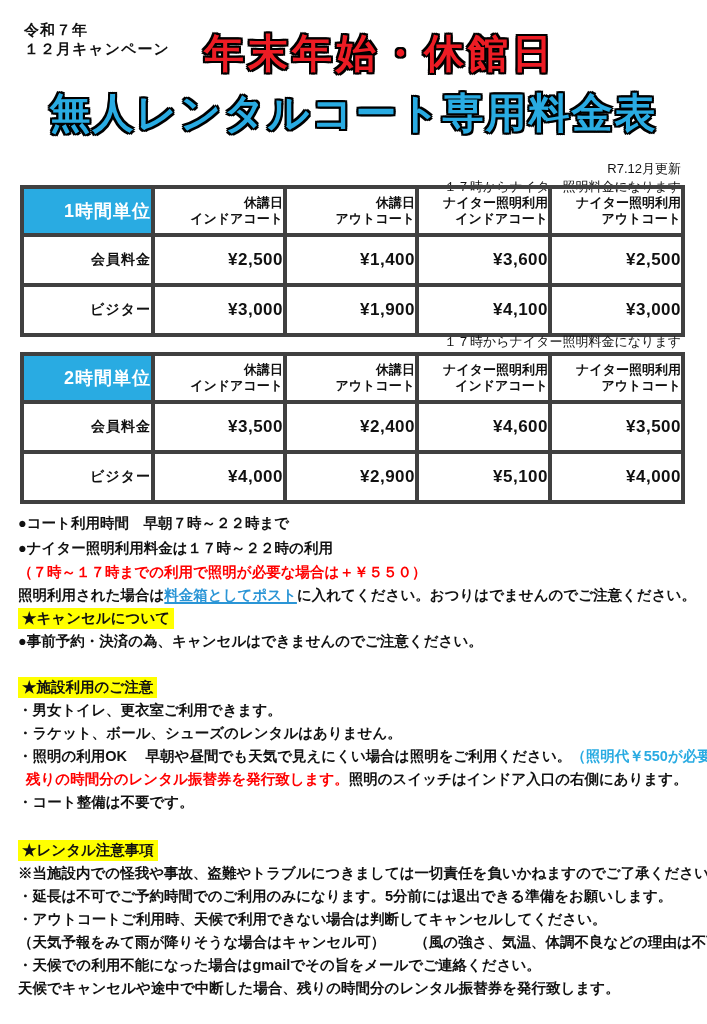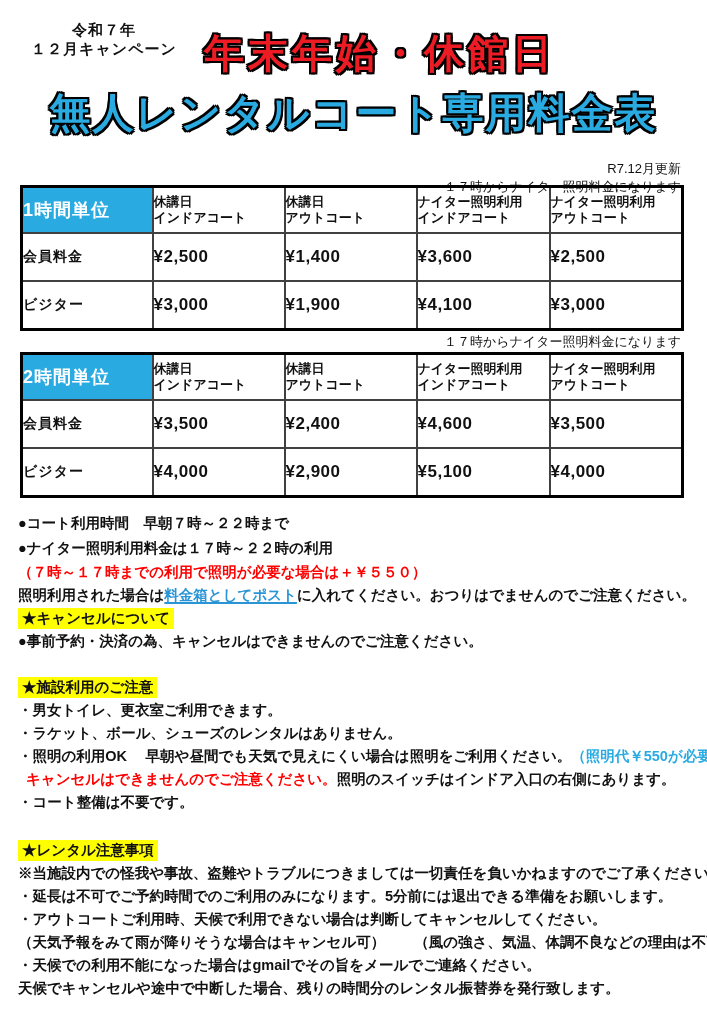--- a/index.html
+++ b/index.html
@@ -5,21 +5,21 @@
   html,body { margin:0; padding:0; }
   body {
     width:707px; height:1024px; position:relative;
     background:#ffffff; overflow:hidden;
     font-family:"Liberation Sans", sans-serif;
     color:#111;
   }
   
   .campaign {
     position:absolute; top:20px; left:24px; width:160px;
-    text-align:center; font-weight:bold; font-size:15px; line-height:19px;
+    text-align:left; font-weight:bold; font-size:15px; line-height:19px;
     letter-spacing:1px;
   }
   .title-red {
     position:absolute; top:26px; left:160px; width:440px;
     text-align:center; font-size:40px; font-weight:900; letter-spacing:4px;
     color:#ed1c24; white-space:nowrap;
     text-shadow:-2px -2px 0 #000, 2px -2px 0 #000, -2px 2px 0 #000, 2px 2px 0 #000,
                 -2px 0 0 #000, 2px 0 0 #000, 0 -2px 0 #000, 0 2px 0 #000;
   }
   .title-blue {
@@ -42,21 +42,21 @@
   }
   
   table.price {
     position:absolute; left:20px; width:661px;
     border-collapse:collapse; table-layout:fixed;
     border:3px solid #000;
   }
   #table-1h { top:185px; }
   #table-2h { top:352px; }
   table.price th, table.price td {
-    border:2px solid #404040; text-align:left; vertical-align:middle;
+    border:4px solid #404040; text-align:right; vertical-align:middle;
     padding:0;
   }
   th.unit {
     background:#29abe2; color:#fff; font-size:18px; font-weight:bold;
     height:44px; letter-spacing:1px;
   }
   th.colhead { font-size:13px; font-weight:bold; line-height:16px; height:44px; }
   td.rowlabel { font-size:14px; font-weight:bold; height:46px; letter-spacing:1px; }
   td.price-cell { font-size:17px; font-weight:bold; height:46px; letter-spacing:0.5px; }
   
@@ -200,21 +200,21 @@
 <div class="notes" id="notes-facility">
   <div class="line">
     <span class="hl">★施設利用のご注意</span>
   </div>
   <div class="line">・男女トイレ、更衣室ご利用できます。</div>
   <div class="line">・ラケット、ボール、シューズのレンタルはありません。</div>
   <div class="line">
     <span>・照明の利用OK　 早朝や昼間でも天気で見えにくい場合は照明をご利用ください。</span><span class="blue-text">（照明代￥550が必要です。）</span>
   </div>
   <div class="line indent">
-    <span class="red-text">キャンセルはできませんのでご注意ください。</span><span>照明のスイッチはインドア入口の右側にあります。</span>
+    <span class="red-text">残りの時間分のレンタル振替券を発行致します。</span><span>照明のスイッチはインドア入口の右側にあります。</span>
   </div>
   <div class="line">・コート整備は不要です。</div>
 </div>
 
 <div class="notes" id="notes-rental">
   <div class="line">
     <span class="hl">★レンタル注意事項</span>
   </div>
   <div class="line">※当施設内での怪我や事故、盗難やトラブルにつきましては一切責任を負いかねますのでご了承ください。</div>
   <div class="line">・延長は不可でご予約時間でのご利用のみになります。5分前には退出できる準備をお願いします。</div>

